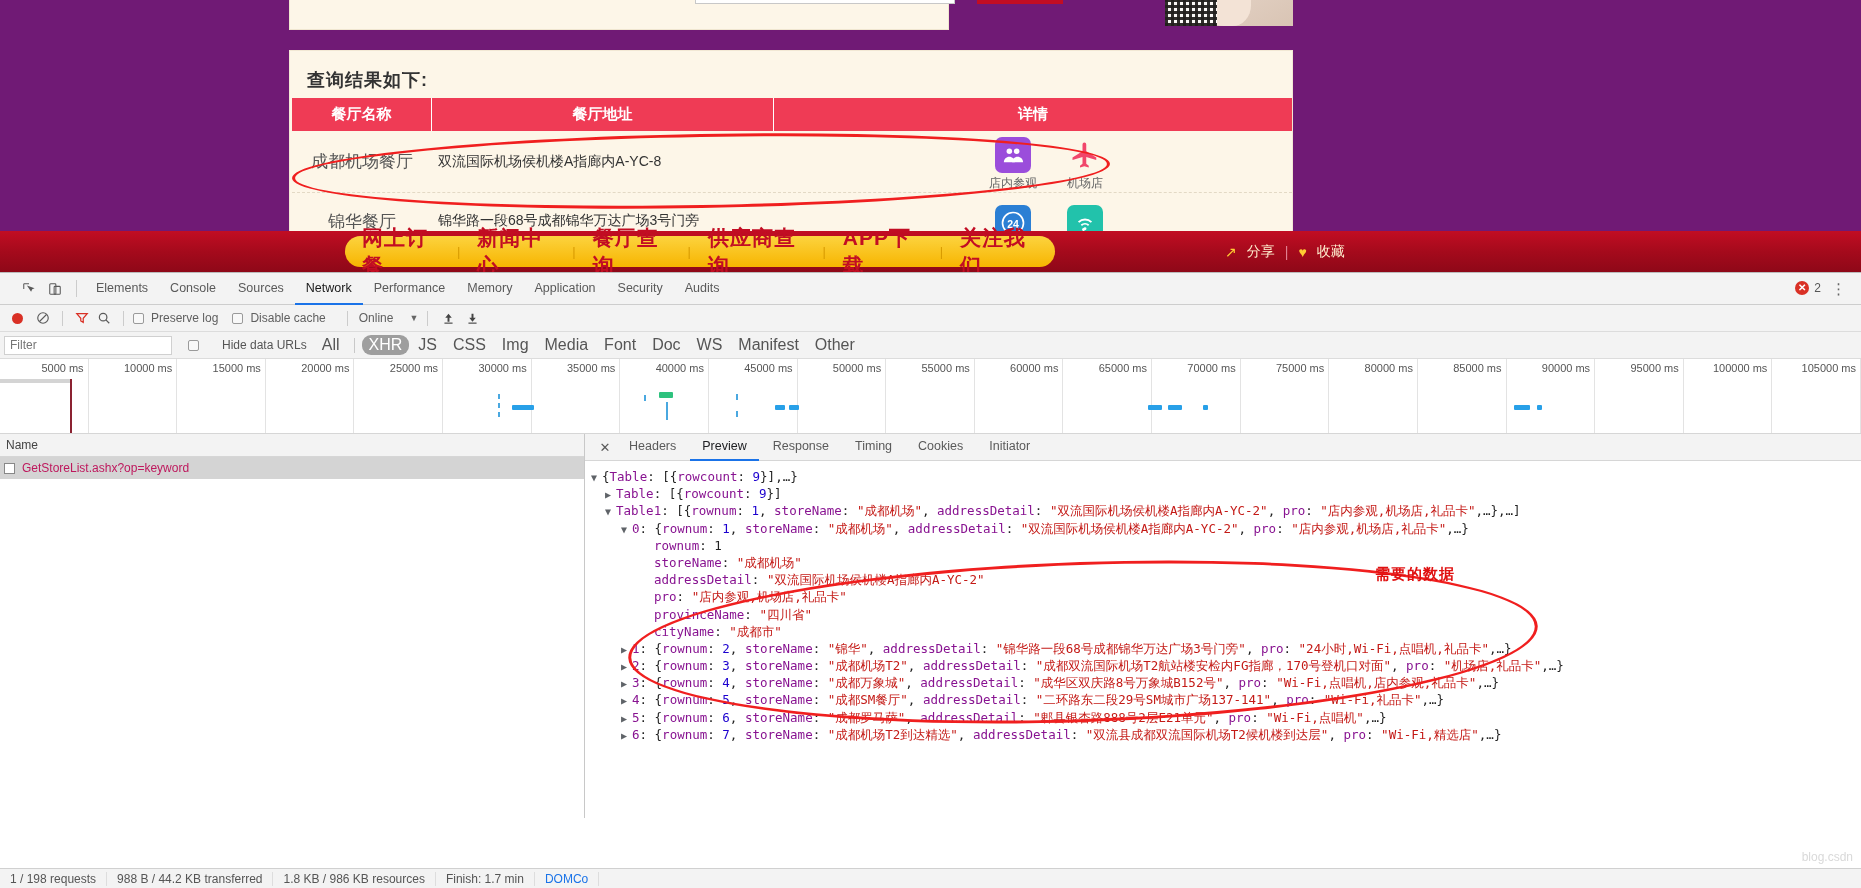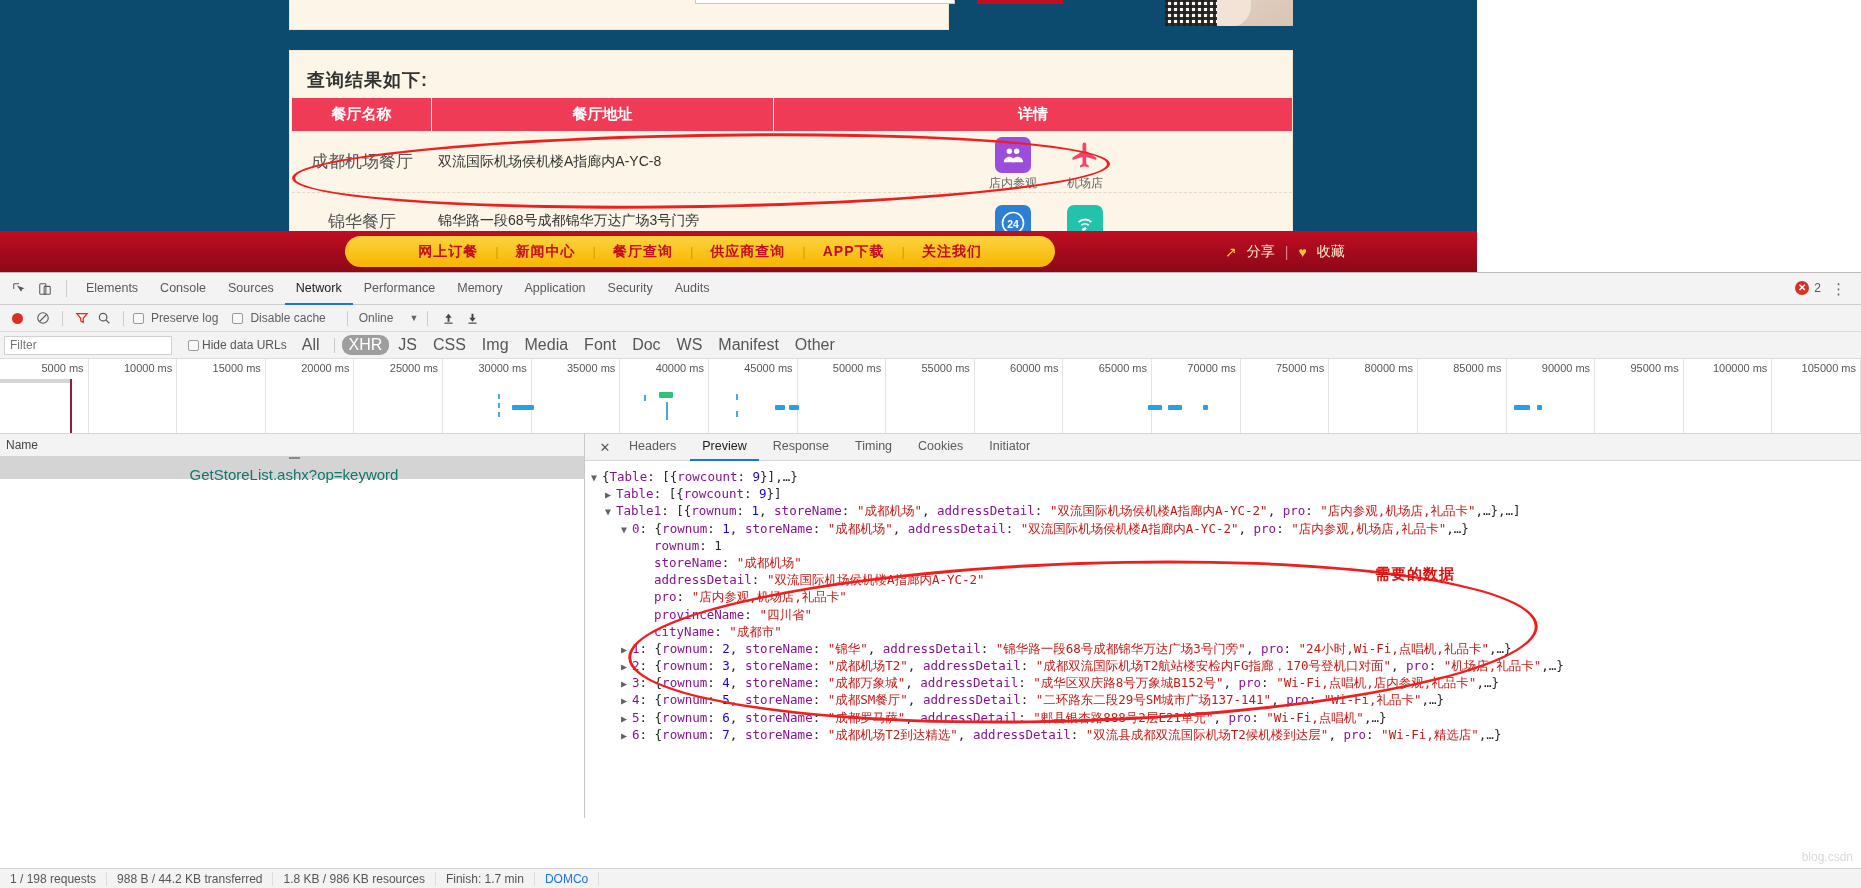--- a/index.html
+++ b/index.html
@@ -6,21 +6,21 @@
   html, body { margin:0; padding:0; }
   body {
     width:1861px; height:888px;
     font-family:"Liberation Sans", sans-serif;
     background:#fff;
     overflow:hidden;
     position:relative;
   }
 
   
-  #webpage { position:absolute; left:0; top:0; width:1477px; height:272px; background:#0c4a6e; overflow:hidden; }
+  #webpage { position:absolute; left:0; top:0; width:1861px; height:272px; background:#701a75; overflow:hidden; }
 
   .search-bar { position:absolute; left:289px; top:-20px; width:660px; height:50px; background:#fdf6e8; border:1px solid #f0e6d0; }
   .search-input { position:absolute; left:405px; top:-12px; width:260px; height:35px; border:1px solid #c8c8c8; background:#fff; font-size:15px; color:#555; padding:0 8px; outline:none; font-family:"Liberation Sans", sans-serif; }
   .search-btn { position:absolute; left:687px; top:-12px; width:86px; height:35px; background:#c20d23; color:#fff; border:none; font-size:18px; font-weight:bold; cursor:pointer; font-family:"Liberation Sans", sans-serif; letter-spacing:2px; }
 
   .qr-area { position:absolute; left:1165px; top:-22px; width:130px; height:48px; }
   .qr-box { position:absolute; left:0; top:0; width:52px; height:48px; background:
      repeating-linear-gradient(0deg,#111 0 3px,#fff 3px 6px),
      repeating-linear-gradient(90deg,#111 0 3px,transparent 3px 6px);
      background-blend-mode:multiply; opacity:.85; }
@@ -45,68 +45,68 @@
   .ico-plane { background:transparent; color:#f1466b; font-size:30px; }
   .ico-blue { background:#2b7fd4; font-size:14px; font-weight:bold; }
   .ico-teal { background:#22c2ab; font-size:18px; }
   .detail-lbl { font-size:12px; color:#666; }
 
   
   .ribbon { position:absolute; left:0; top:231px; width:1861px; height:41px;
     background:linear-gradient(180deg,#c20d23 0%,#a50a1c 50%,#8e0818 100%); }
   .ribbon-pill { position:absolute; left:345px; top:236px; width:710px; height:31px; border-radius:16px;
     background:linear-gradient(180deg,#fcd33f 0%,#f7b500 100%); display:flex; align-items:center; justify-content:center; gap:0; }
-  .ribbon-pill a { color:#c20d23; font-size:14px; font-weight:bold; text-decoration:none; padding:0 17px; letter-spacing:1px; }
+  .ribbon-pill a { color:#c20d23; font-size:21px; font-weight:bold; text-decoration:none; padding:0 17px; letter-spacing:1px; }
   .ribbon-sep { color:#d89b00; font-size:13px; }
   .ribbon-right { position:absolute; left:1225px; top:243px; font-size:14px; color:#fff0d0; display:flex; gap:10px; align-items:center; }
   .ribbon-right .rr-ico { color:#ffcc33; }
   .rr-div { color:#e08090; }
 
   
   #devtools { position:absolute; left:0; top:272px; width:1861px; height:616px; background:#fff; border-top:1px solid #bbb; font-size:12px; }
 
-  .dt-tabbar { display:flex; align-items:center; height:32px; background:#f3f3f3; border-bottom:1px solid #cdcdcd; padding-left:6px; position:relative; }
+  .dt-tabbar { display:flex; align-items:center; height:32px; background:#f3f3f3; border-bottom:1px solid #cdcdcd; padding-left:16px; position:relative; }
   .dt-icon-btn { width:26px; height:26px; display:flex; align-items:center; justify-content:center; cursor:pointer; }
   .dt-vsep { width:1px; height:17px; background:#ccc; margin:0 8px; }
   .dt-tab { padding:0 11px; height:32px; line-height:31px; color:#5a5a5a; font-size:12.5px; cursor:pointer; border-bottom:2px solid transparent; }
   .dt-tab.active { color:#1a1a1a; border-bottom:2px solid #1a73e8; }
   .dt-errors { position:absolute; right:40px; top:8px; display:flex; align-items:center; gap:5px; color:#555; font-size:12px; }
   .err-dot { width:14px; height:14px; border-radius:50%; background:#d93025; color:#fff; font-size:10px; line-height:14px; text-align:center; font-weight:bold; }
   .dt-menu { position:absolute; right:14px; top:7px; color:#666; font-size:15px; cursor:pointer; letter-spacing:1px; }
 
   .net-toolbar { display:flex; align-items:center; height:27px; background:#f3f3f3; border-bottom:1px solid #dcdcdc; padding-left:6px; gap:2px; }
   .rec-dot { width:11px; height:11px; border-radius:50%; background:#d93025; margin:0 8px 0 6px; cursor:pointer; }
   .clear-ico, .filter-ico, .search-ico { width:20px; height:20px; display:flex; align-items:center; justify-content:center; cursor:pointer; }
   .tb-sep { width:1px; height:15px; background:#ccc; margin:0 7px; }
   .cbx { width:11px; height:11px; border:1px solid #9a9a9a; background:#f8f8f8; display:inline-block; border-radius:2px; }
   .tb-lbl { color:#5f5f5f; font-size:12px; margin-left:5px; margin-right:12px; }
   .tb-select { color:#5f5f5f; font-size:12px; margin-left:2px; }
   .caret { color:#666; font-size:9px; margin-left:14px; }
   .updn { width:22px; height:20px; display:flex; align-items:center; justify-content:center; cursor:pointer; color:#444; }
 
   .filter-row { display:flex; align-items:center; height:27px; background:#f3f3f3; border-bottom:1px solid #dcdcdc; }
   .filter-input { width:168px; height:19px; margin-left:4px; border:1px solid #d0d0d0; background:#fff; font-size:12px; padding:0 5px; color:#333; outline:none; font-family:"Liberation Sans", sans-serif; }
-  .hide-urls { display:flex; align-items:center; margin-left:16px; color:#555; font-size:12px; gap:3px; cursor:pointer; }
+  .hide-urls { display:flex; align-items:center; margin-left:16px; color:#555; font-size:12px; gap:23px; cursor:pointer; }
   .type-sep { width:1px; height:15px; background:#c8c8c8; margin:0 6px; }
   .type-btn { padding:1px 7px; font-size:16px; color:#555; border-radius:9px; cursor:pointer; margin:0 1px; }
   .type-btn.on { background:#9e9e9e; color:#fff; }
 
   .timeline { position:relative; height:75px; background:#fff; border-bottom:1px solid #d6d6d6; overflow:hidden; }
   .tl-seg { position:absolute; top:0; height:75px; border-right:1px solid #e3e3e3; }
   .tl-lbl { position:absolute; top:3px; right:4px; font-size:11px; color:#555; white-space:nowrap; }
   .tl-band { position:absolute; left:0; top:20px; width:70px; height:4px; background:#d4d4d4; }
   .tl-redline { position:absolute; left:70px; top:20px; width:2px; height:55px; background:#8b2231; }
   .bar { position:absolute; height:5px; background:#28a0e8; border-radius:1px; }
   .bar-g { position:absolute; height:6px; background:#2ec27e; border-radius:1px; }
   .tick { position:absolute; width:2px; background:#4aa8e0; }
 
   .split { display:flex; height:384px; }
   .req-pane { width:585px; border-right:1px solid #c8c8c8; background:#fff; display:flex; flex-direction:column; }
   .req-head { height:23px; background:#f3f3f3; border-bottom:1px solid #d6d6d6; display:flex; align-items:center; padding-left:6px; color:#444; font-size:12px; }
-  .req-row { height:22px; background:#d4d4d4; display:flex; align-items:center; padding-left:4px; gap:7px; font-size:15px; color:#0f766e; cursor:pointer;flex-direction:column; }
+  .req-row { height:22px; background:#d4d4d4; display:flex; align-items:center; padding-left:4px; gap:7px; font-size:12px; color:#be185d; cursor:pointer; }
   .req-cbx { width:11px; height:11px; border:1px solid #888; background:#fff; }
 
   .detail-pane { flex:1; display:flex; flex-direction:column; background:#fff; overflow:hidden; }
   .det-tabs { height:27px; background:#f3f3f3; border-bottom:1px solid #d6d6d6; display:flex; align-items:center; padding-left:10px; gap:2px; }
   .det-close { width:20px; height:20px; display:flex; align-items:center; justify-content:center; color:#5a5a5a; cursor:pointer; font-size:13px; }
   .det-tab { padding:0 12px; height:27px; line-height:25px; font-size:12.5px; color:#5a5a5a; cursor:pointer; border-bottom:2px solid transparent; }
   .det-tab.active { color:#202124; border-bottom:2px solid #1a73e8; }
 
   .json { flex:1; font-family:"DejaVu Sans Mono", monospace; font-size:12.5px; line-height:24px; padding:4px 0 0 6px; color:#222; overflow:hidden; white-space:nowrap; }
   .jline { height:17.2px; white-space:nowrap; }

